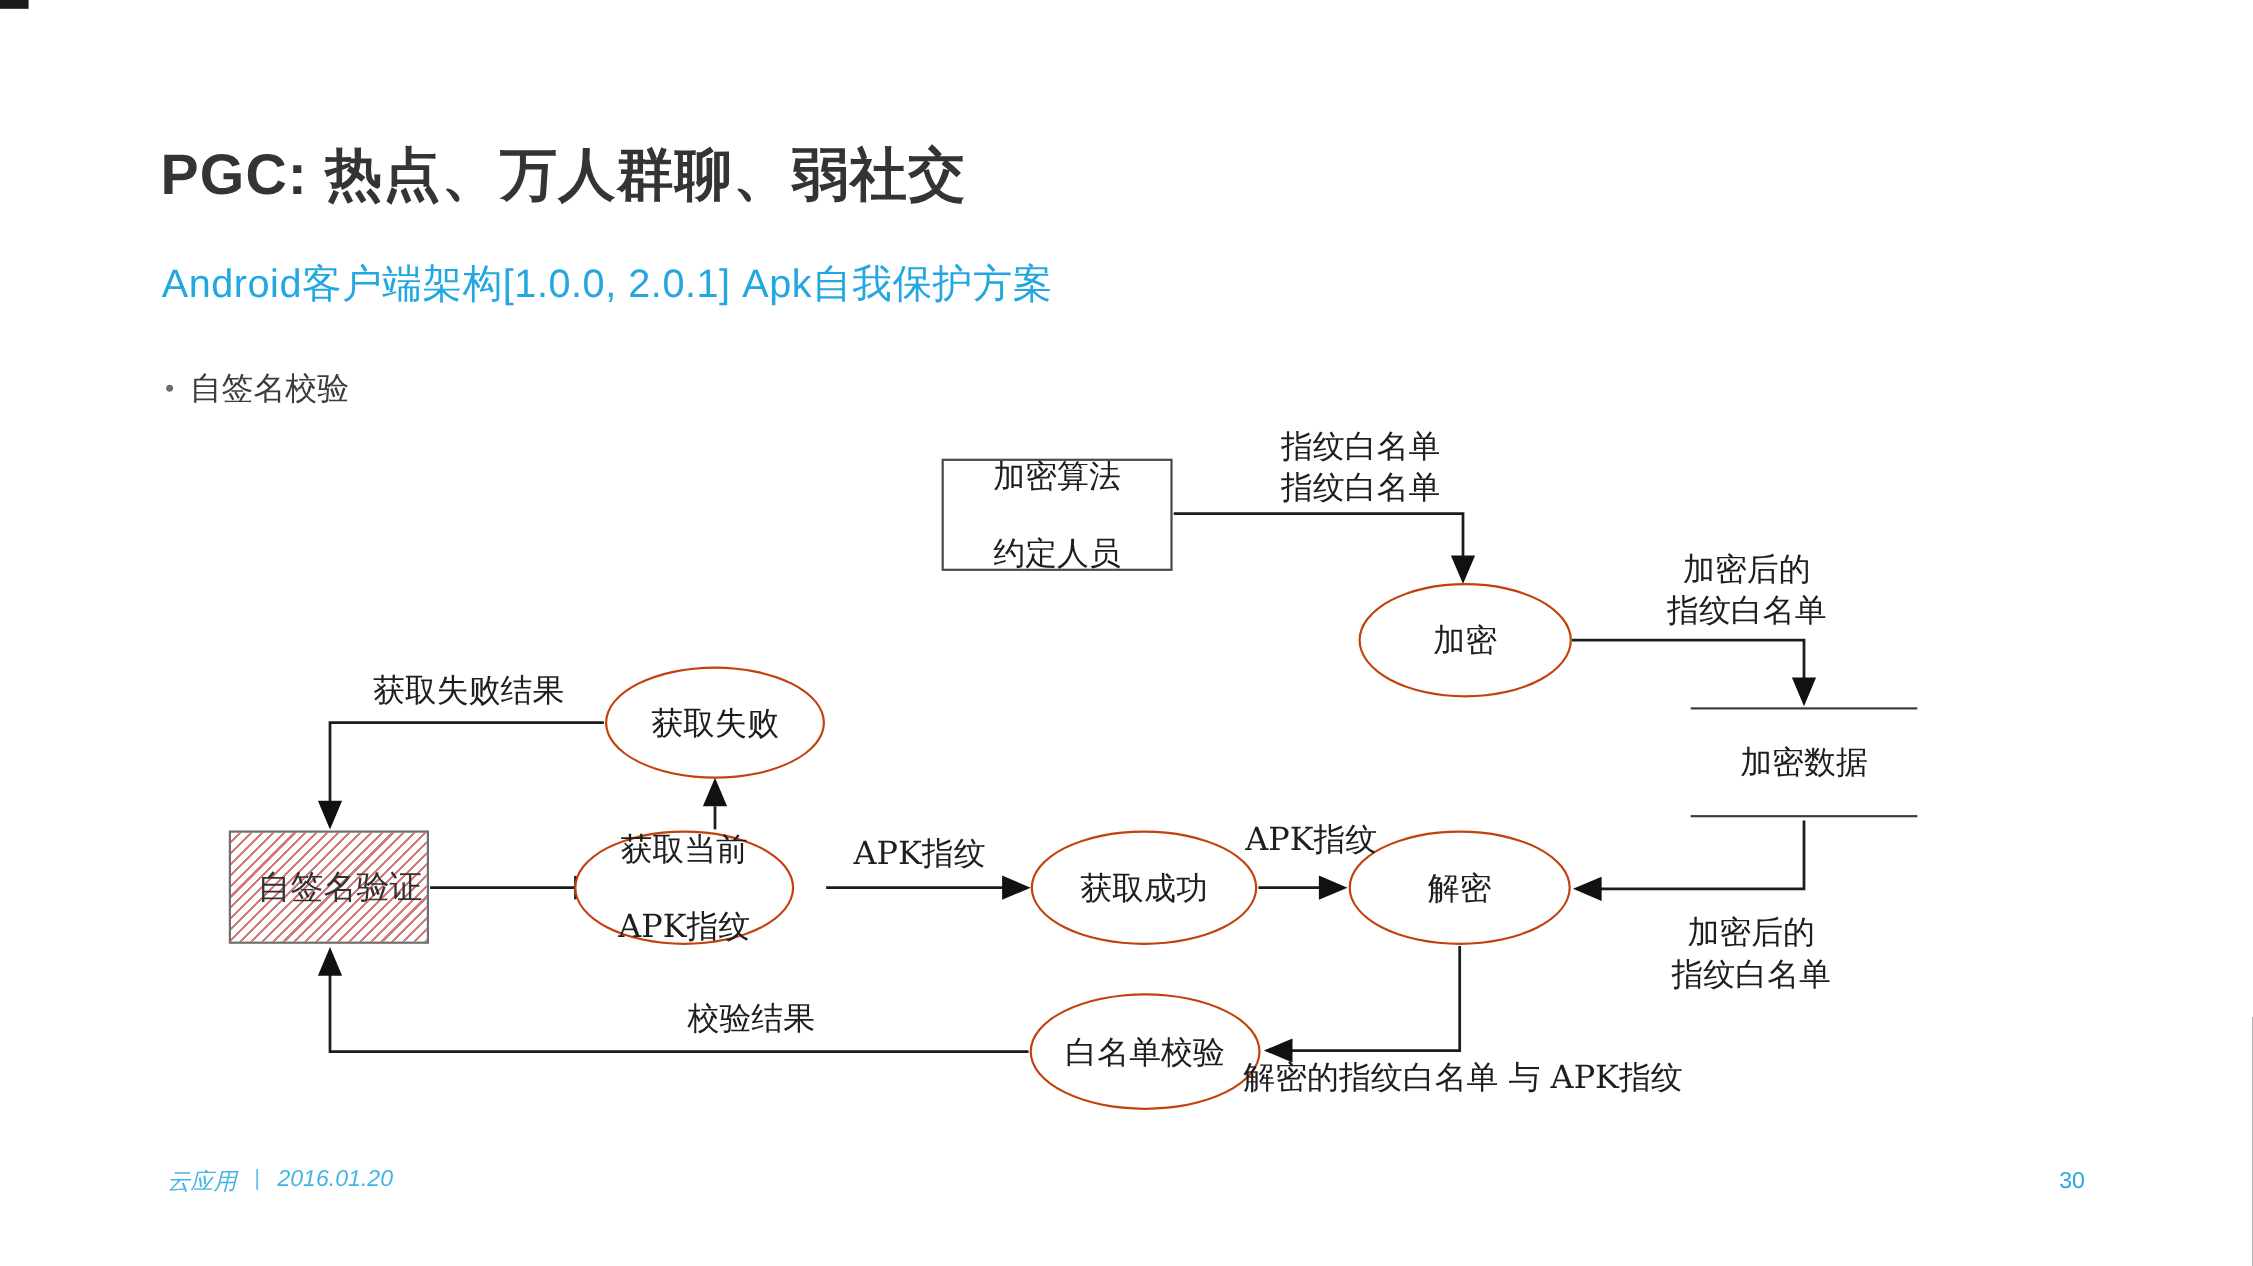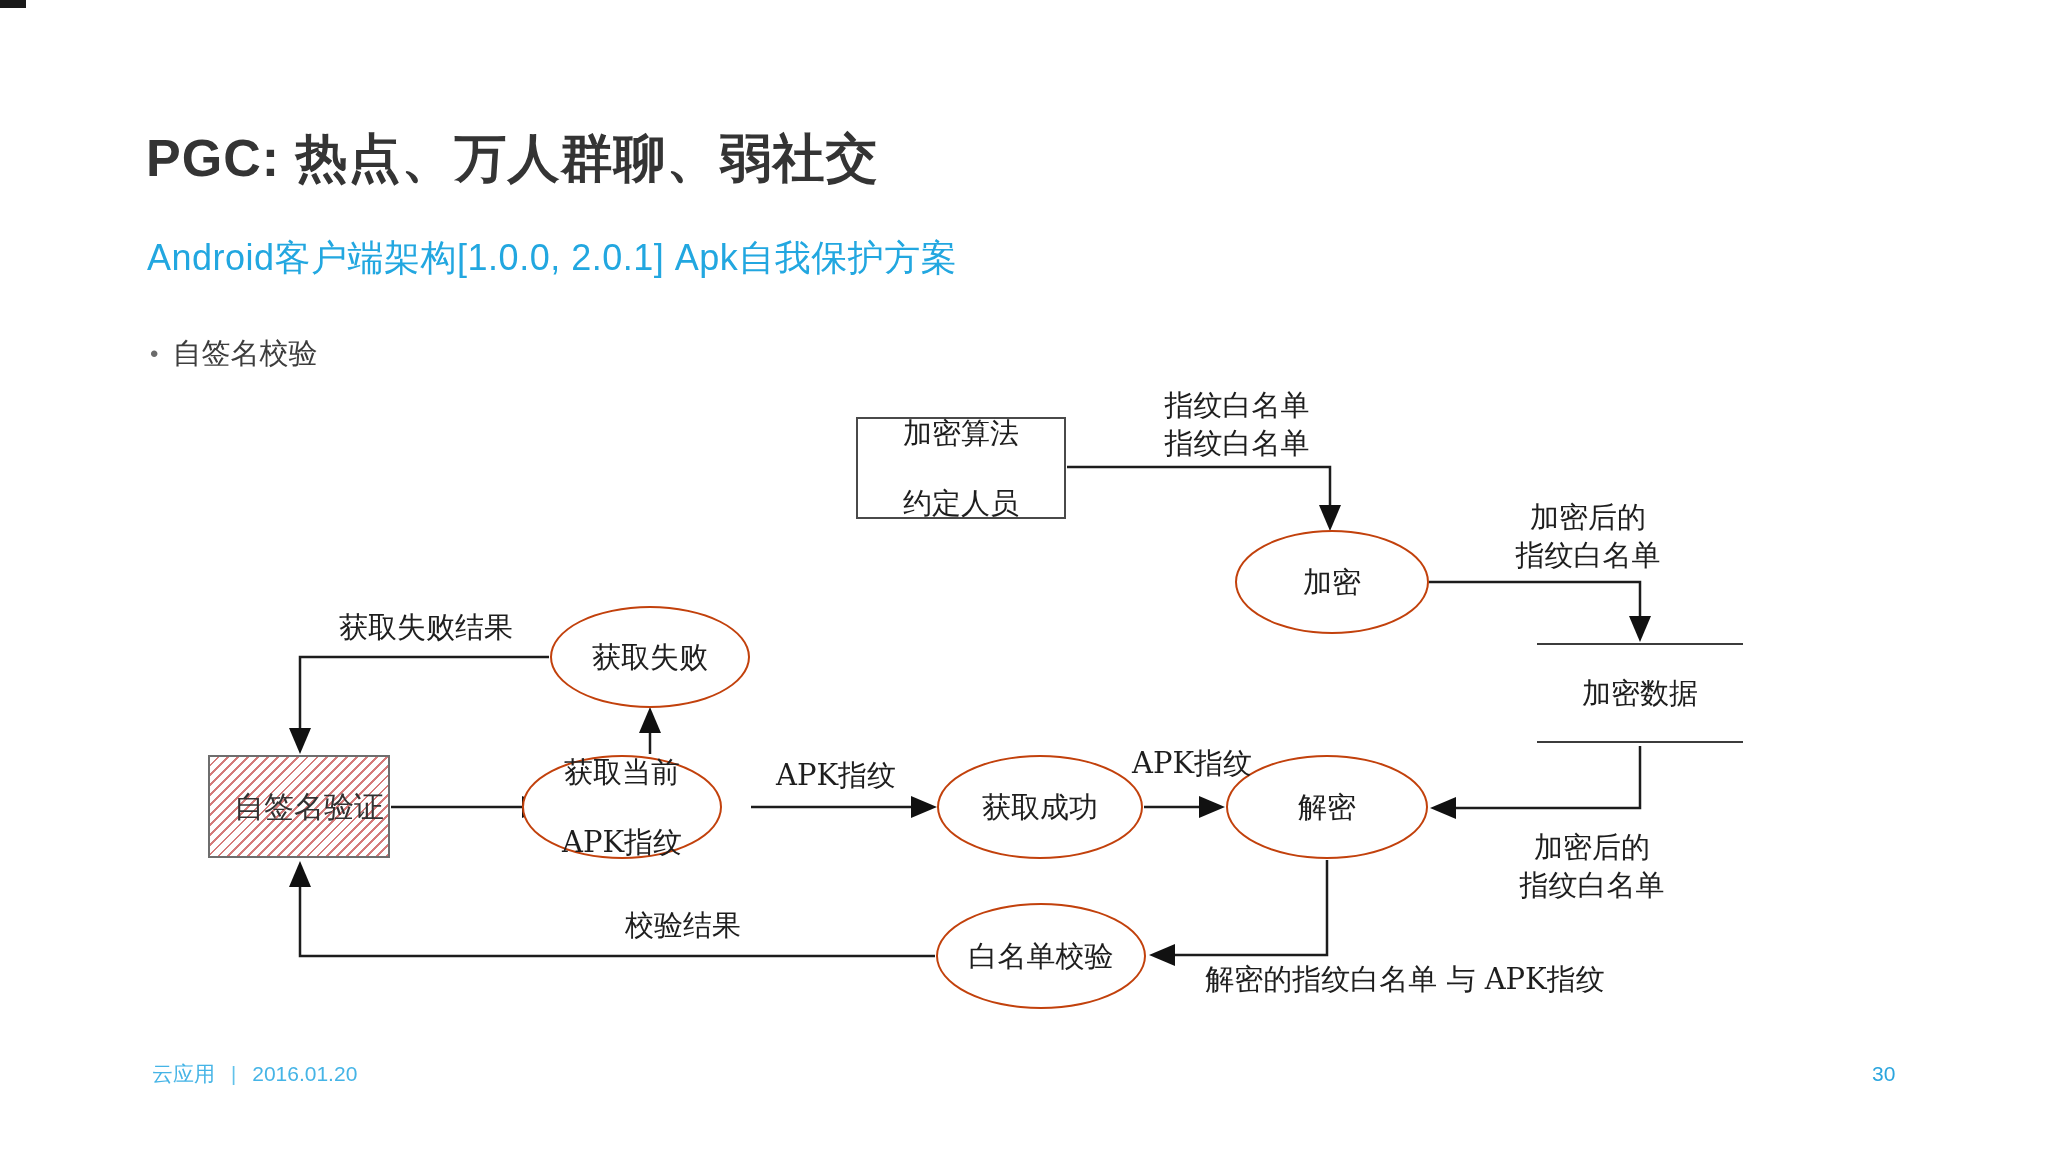--- a/index.html
+++ b/index.html
@@ -42,21 +42,21 @@
   }
   .datastore{
     border-top:2.5px solid #3c3c3c;border-bottom:2.5px solid #3c3c3c;
     background:transparent;
   }
   .edge-label{
     position:absolute;transform:translateX(-50%);
     font-family:"DejaVu Serif","Liberation Serif",serif;
     font-size:29px;line-height:38px;color:#1e1e1e;text-align:center;white-space:nowrap;
   }
-  .footer{position:absolute;left:152px;top:1060px;font-size:21px;color:#45b4e6;display:flex;align-items:center;}
+  .footer{position:absolute;left:152px;top:1060px;font-size:21px;color:#45b4e6;display:flex;align-items:flex-start;font-style:italic;}
   .footer .sep{margin:0 16px;color:#62c2ea;font-size:20px;}
   .page-num{position:absolute;left:1872px;top:1062px;font-size:21px;color:#2ba5de;}
 </style>
 </head>
 <body>
 
 <div class="slide">
 
   <div class="corner-mark"></div>
 
@@ -149,21 +149,21 @@
   </div>
 
   <div class="edge-label" style="left:426px;top:608px;">获取失败结果</div>
 
   <div class="edge-label" style="left:836px;top:756px;">APK指纹</div>
 
   <div class="edge-label" style="left:1192px;top:744px;">APK指纹</div>
 
   <div class="edge-label" style="left:683px;top:906px;">校验结果</div>
 
-  <div class="edge-label" style="left:1405px;top:960px;text-align:center;">解密的指纹白名单  与  APK指纹</div>
+  <div class="edge-label" style="left:1330px;top:960px;text-align:center;">解密的指纹白名单  与  APK指纹</div>
 
   <div class="footer">
     <span>云应用</span>
     <span class="sep">|</span>
     <span>2016.01.20</span>
   </div>
   <div class="page-num">30</div>
 
 </div>
 

